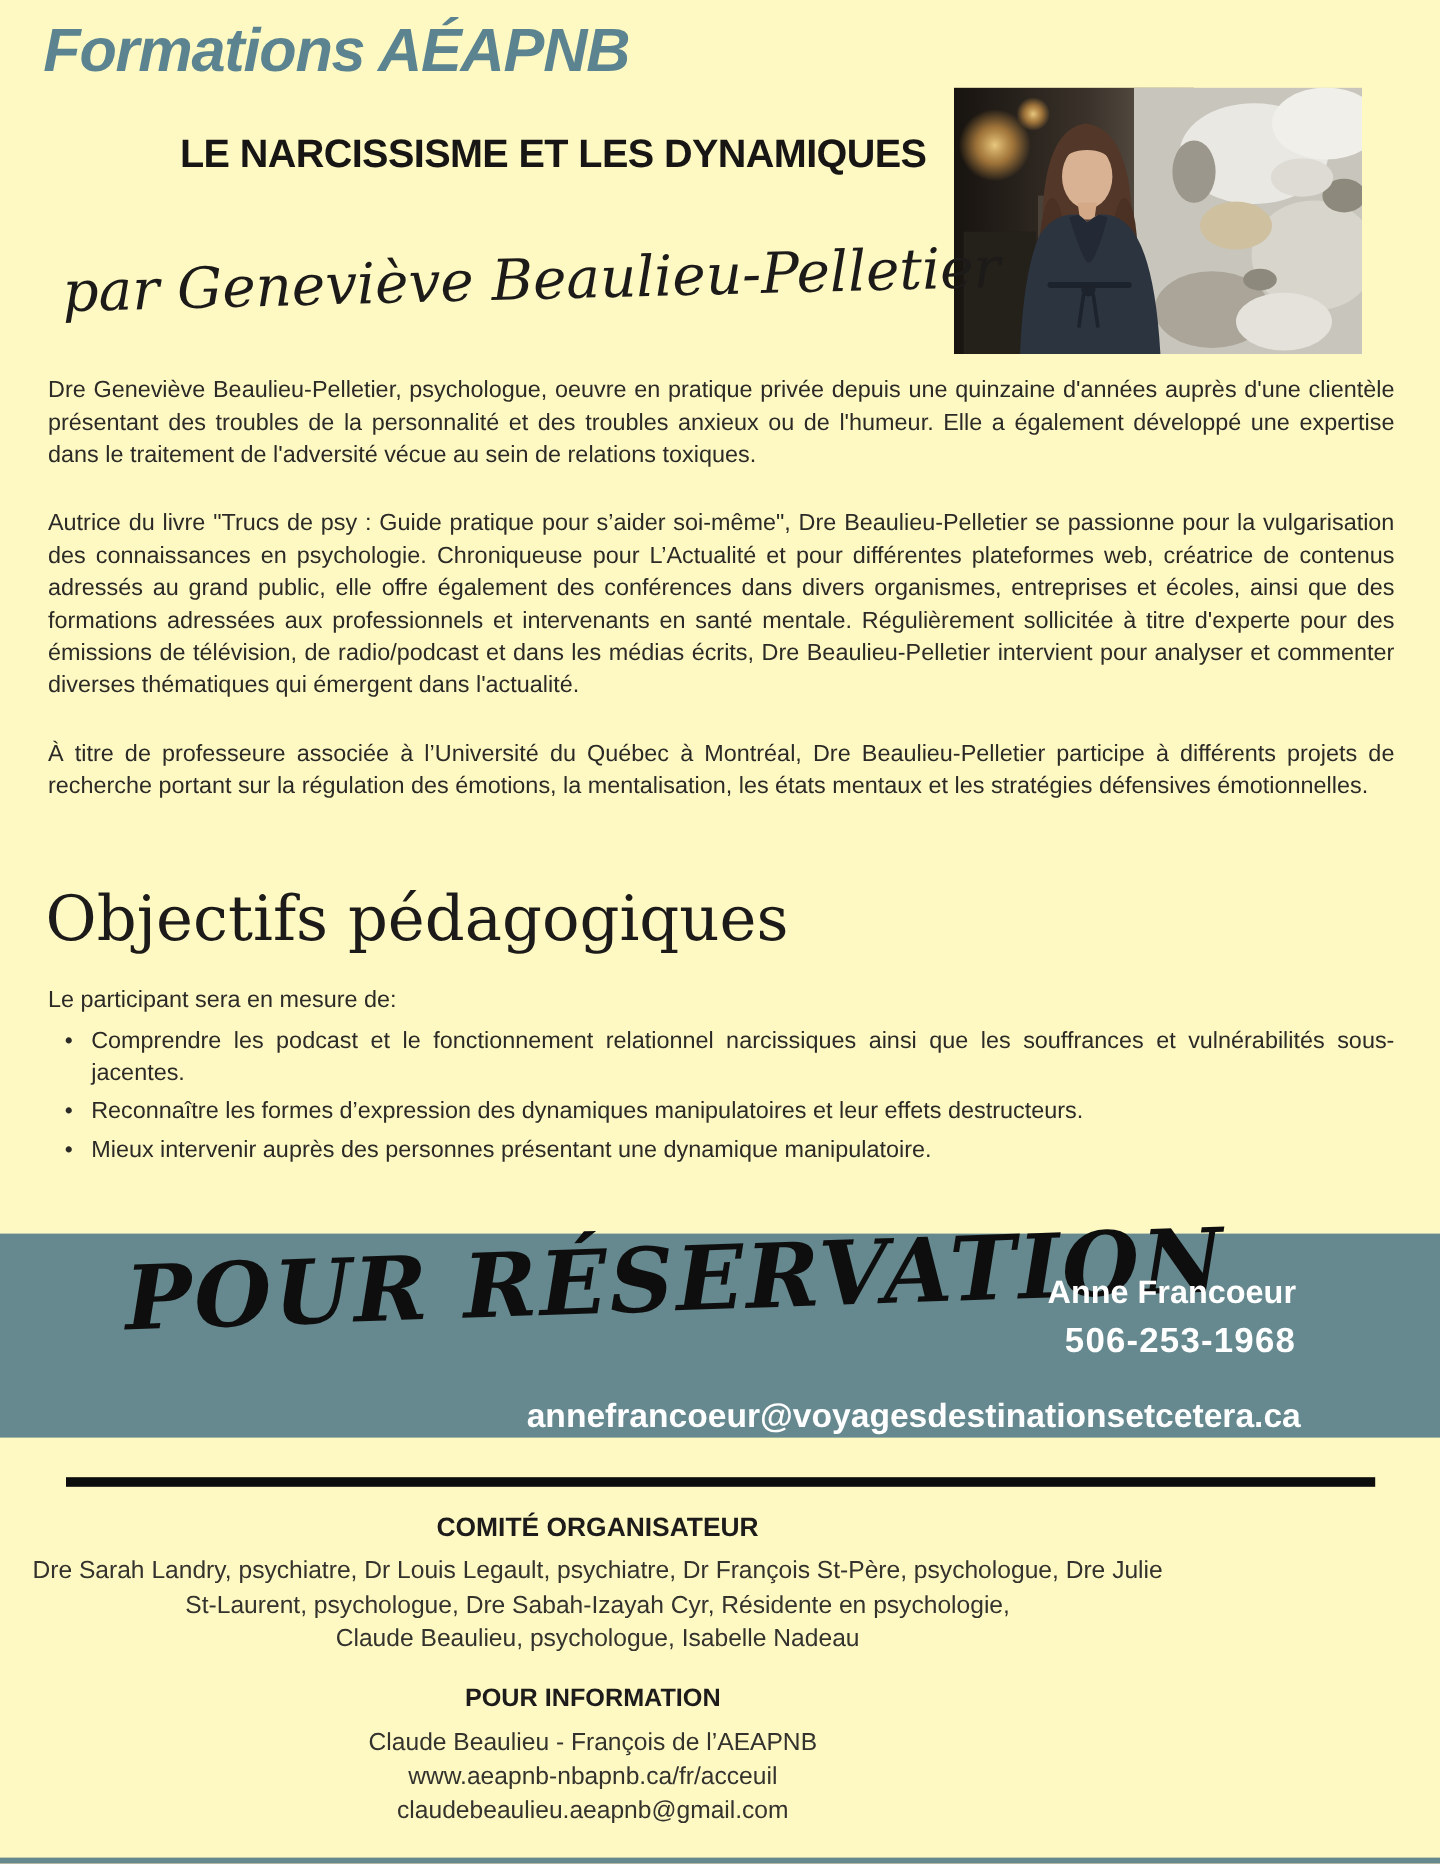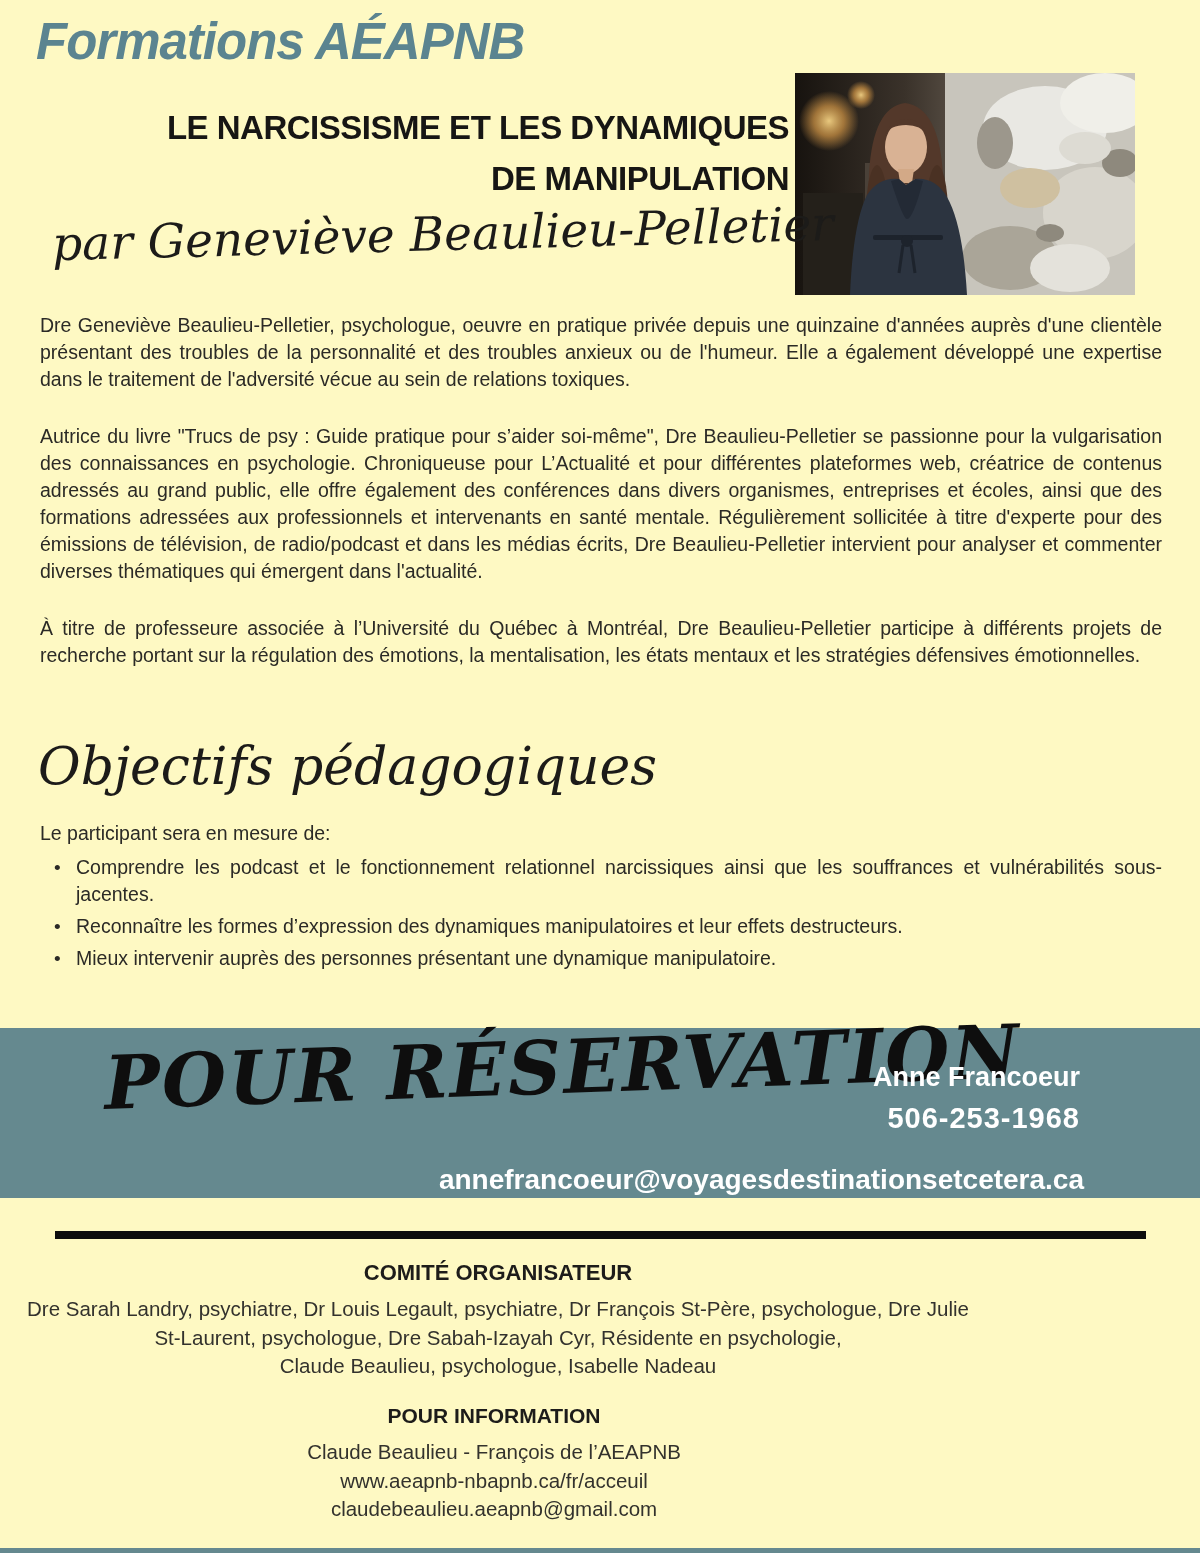--- a/index.html
+++ b/index.html
@@ -13,21 +13,21 @@
     font-family:"Liberation Sans", sans-serif;
     color:#2b2a26;
   }
   .brand {
     position:absolute; left:36px; top:12px;
     font-size:51px; font-weight:700; font-style:italic;
     letter-spacing:-1px;
     color:#5b8490;
   }
   .headline {
-    position:absolute; left:73px; top:102px; width:716px;
+    position:absolute; left:56px; top:102px; width:716px;
     text-align:right;
     font-size:33px; font-weight:800; line-height:51px;
     letter-spacing:-0.5px;
     color:#171614;
   }
   .byline {
     position:absolute; left:52px; top:208px; width:640px;
     font-family:"DejaVu Serif", serif; font-style:italic;
     font-size:47px; color:#1c1b19;
     transform:rotate(-1.5deg);
@@ -37,21 +37,21 @@
     position:absolute; left:795px; top:73px; width:340px; height:222px;
     display:block;
   }
   .bio {
     position:absolute; left:40px; top:312px; width:1122px;
     font-size:19.5px; line-height:27px; text-align:justify;
   }
   .bio p { margin-bottom:30px; }
   .objectives-heading {
     position:absolute; left:38px; top:736px;
-    font-family:"DejaVu Serif", serif; font-style:italic;
+    font-family:"DejaVu Serif", serif; 
     font-size:52px; color:#1c1b19;
     white-space:nowrap;
   }
   .objectives-intro {
     position:absolute; left:40px; top:822px;
     font-size:19.5px;
   }
   .objectives-list {
     position:absolute; left:46px; top:854px; width:1116px;
     list-style:none;
@@ -115,21 +115,20 @@
 </style>
 </head>
 <body>
 
 <div class="page">
 
   <div class="brand">Formations AÉAPNB</div>
 
   <div class="headline">
     <div>LE NARCISSISME ET LES DYNAMIQUES</div>
-    <div>DE MANIPULATION</div>
   </div>
 
   <svg class="photo" viewBox="0 0 340 222" aria-hidden="true">
     <defs>
       <linearGradient id="bgLeft" x1="0" y1="0" x2="1" y2="0">
         <stop offset="0" stop-color="#17130f"></stop>
         <stop offset="0.55" stop-color="#3a322a"></stop>
         <stop offset="1" stop-color="#6b6156"></stop>
       </linearGradient>
       <radialGradient id="glow1" cx="0.5" cy="0.5" r="0.5">

